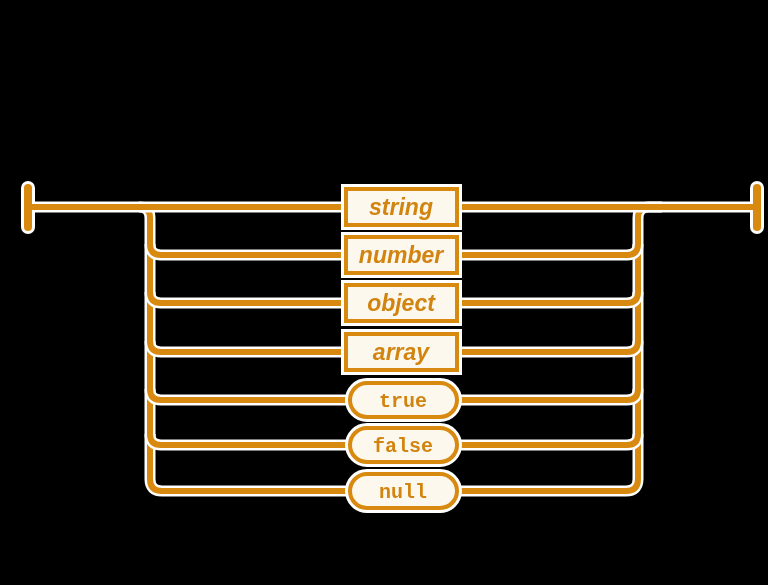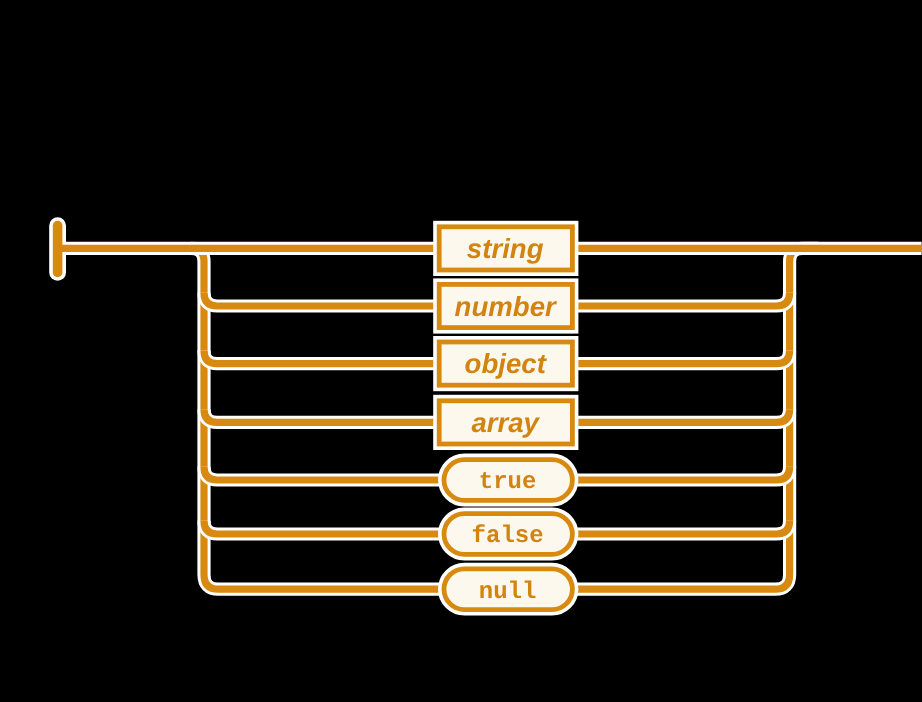--- a/index.html
+++ b/index.html
@@ -10,21 +10,20 @@
     width: 768px;
     height: 585px;
     background: var(--background, #000000);
     overflow: hidden;
     font-family: "Liberation Sans", sans-serif;
   }
   .stage {
     position: relative;
     width: 705px;
     height: 585px;
-    margin-left: 20px;
   }
   svg { display: block; }
 
   
   .casing {
     fill: none;
     stroke: var(--casing, #ffffff);
     stroke-width: 11;
   }
   .wire {

